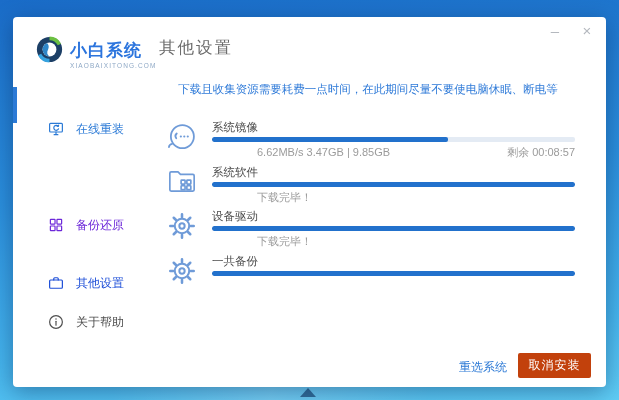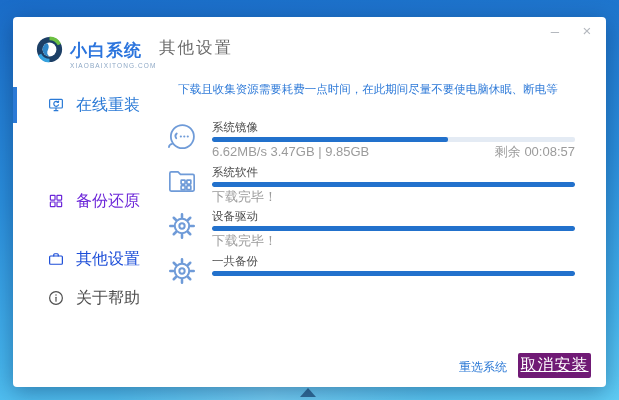--- a/index.html
+++ b/index.html
@@ -21,46 +21,46 @@
   .win-btn{width:18px;height:18px;display:flex;align-items:center;justify-content:center;
     font-size:15px;line-height:1;cursor:default;}
   
   .logo-row{position:absolute;left:23px;top:13px;display:flex;align-items:center;gap:7px;}
   .logo-mark svg{display:block;}
   .brand-text{display:flex;flex-direction:column;}
   .brand-name{font-size:17px;font-weight:bold;color:#2b74dd;line-height:1.05;letter-spacing:1px;margin-top:12px;}
   .brand-domain{font-size:6.5px;color:#8fa9c6;letter-spacing:1.1px;margin-top:2px;}
   .page-title{position:absolute;left:146px;top:20px;font-size:16.5px;color:#6a6a6a;letter-spacing:2px;}
   
-  .side-item{position:absolute;left:34px;height:24px;display:flex;align-items:center;gap:11px;font-size:16px;cursor:pointer;}
+  .side-item{position:absolute;left:34px;height:24px;display:flex;align-items:center;gap:11px;font-size:12px;cursor:pointer;margin-top:24px;}
   .side-item svg{display:block;}
   .si-0{top:76px;color:#2b7ad6;}
   .si-1{top:124px;color:#c5c9cf;}
   .si-2{top:172px;color:#6d28d9;}
   .si-3{top:230px;color:#1d4ed8;}
   .si-4{top:269px;color:#4f4f4f;}
   .active-indicator{position:absolute;left:0;top:70px;width:4px;height:36px;background:#2b7ad6;}
   
   .notice{position:absolute;left:140px;top:65px;width:430px;text-align:center;
     font-size:11.5px;white-space:nowrap;}
   .tasks{position:absolute;left:152px;top:103px;width:410px;}
   .task-row{position:relative;height:44.5px;}
   .task-icon{position:absolute;left:1px;top:1px;width:34px;color:#6f9bd8;}
   .task-icon svg{display:block;}
   .task-body{margin-left:47px;}
   .task-label{font-size:11.5px;color:#4c4c4c;line-height:14px;}
   .bar{margin-top:3px;height:5px;border-radius:2px;background:#e4ebf4;overflow:hidden;}
   .bar-fill{height:100%;border-radius:2px;background:#2271cc;}
   .task-details{display:flex;justify-content:space-between;margin-top:4px;
-    font-size:13px;color:#9b9b9b;line-height:12px;}
+    font-size:11px;color:#9b9b9b;line-height:12px;margin-left:45px;}
   
   .reselect-btn{position:absolute;left:446px;top:342px;font-size:12px;color:#2a78d5;cursor:pointer;}
   .cancel-btn{position:absolute;left:505px;top:336px;width:73px;height:25px;
-    background:#701a75;color:#ffffff;font-size:16px;display:flex;align-items:center;
-    justify-content:center;border-radius:2px;cursor:pointer;letter-spacing:1px;text-decoration:underline;}
+    background:#c2410c;color:#ffffff;font-size:12px;display:flex;align-items:center;
+    justify-content:center;border-radius:2px;cursor:pointer;letter-spacing:1px;}
 </style>
 </head>
 <body>
 
 <div class="desktop-streak"></div>
 <div class="notch"></div>
 
 <div class="window">
 
   <div class="win-controls">

